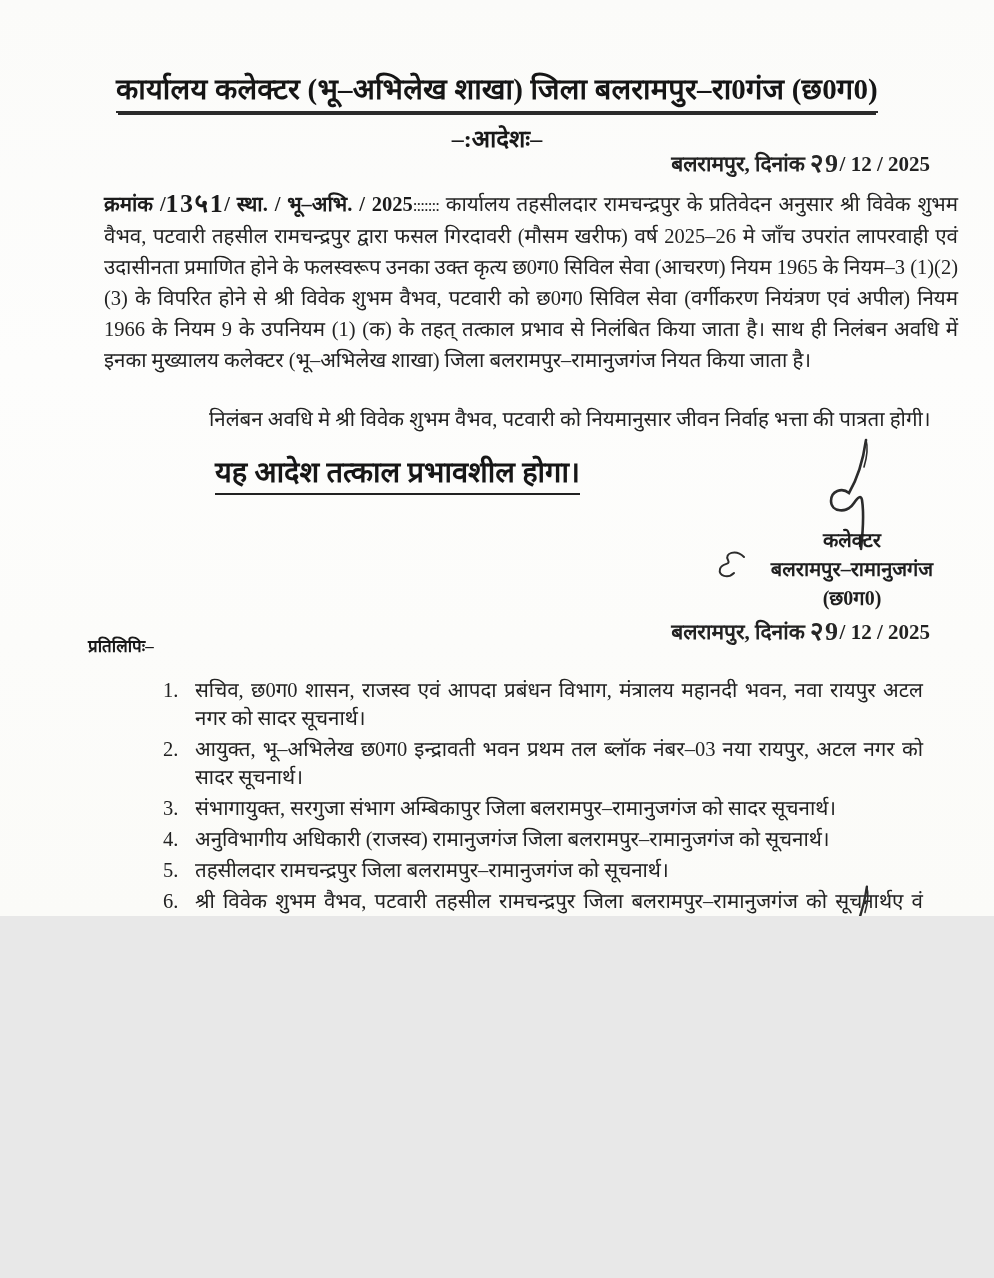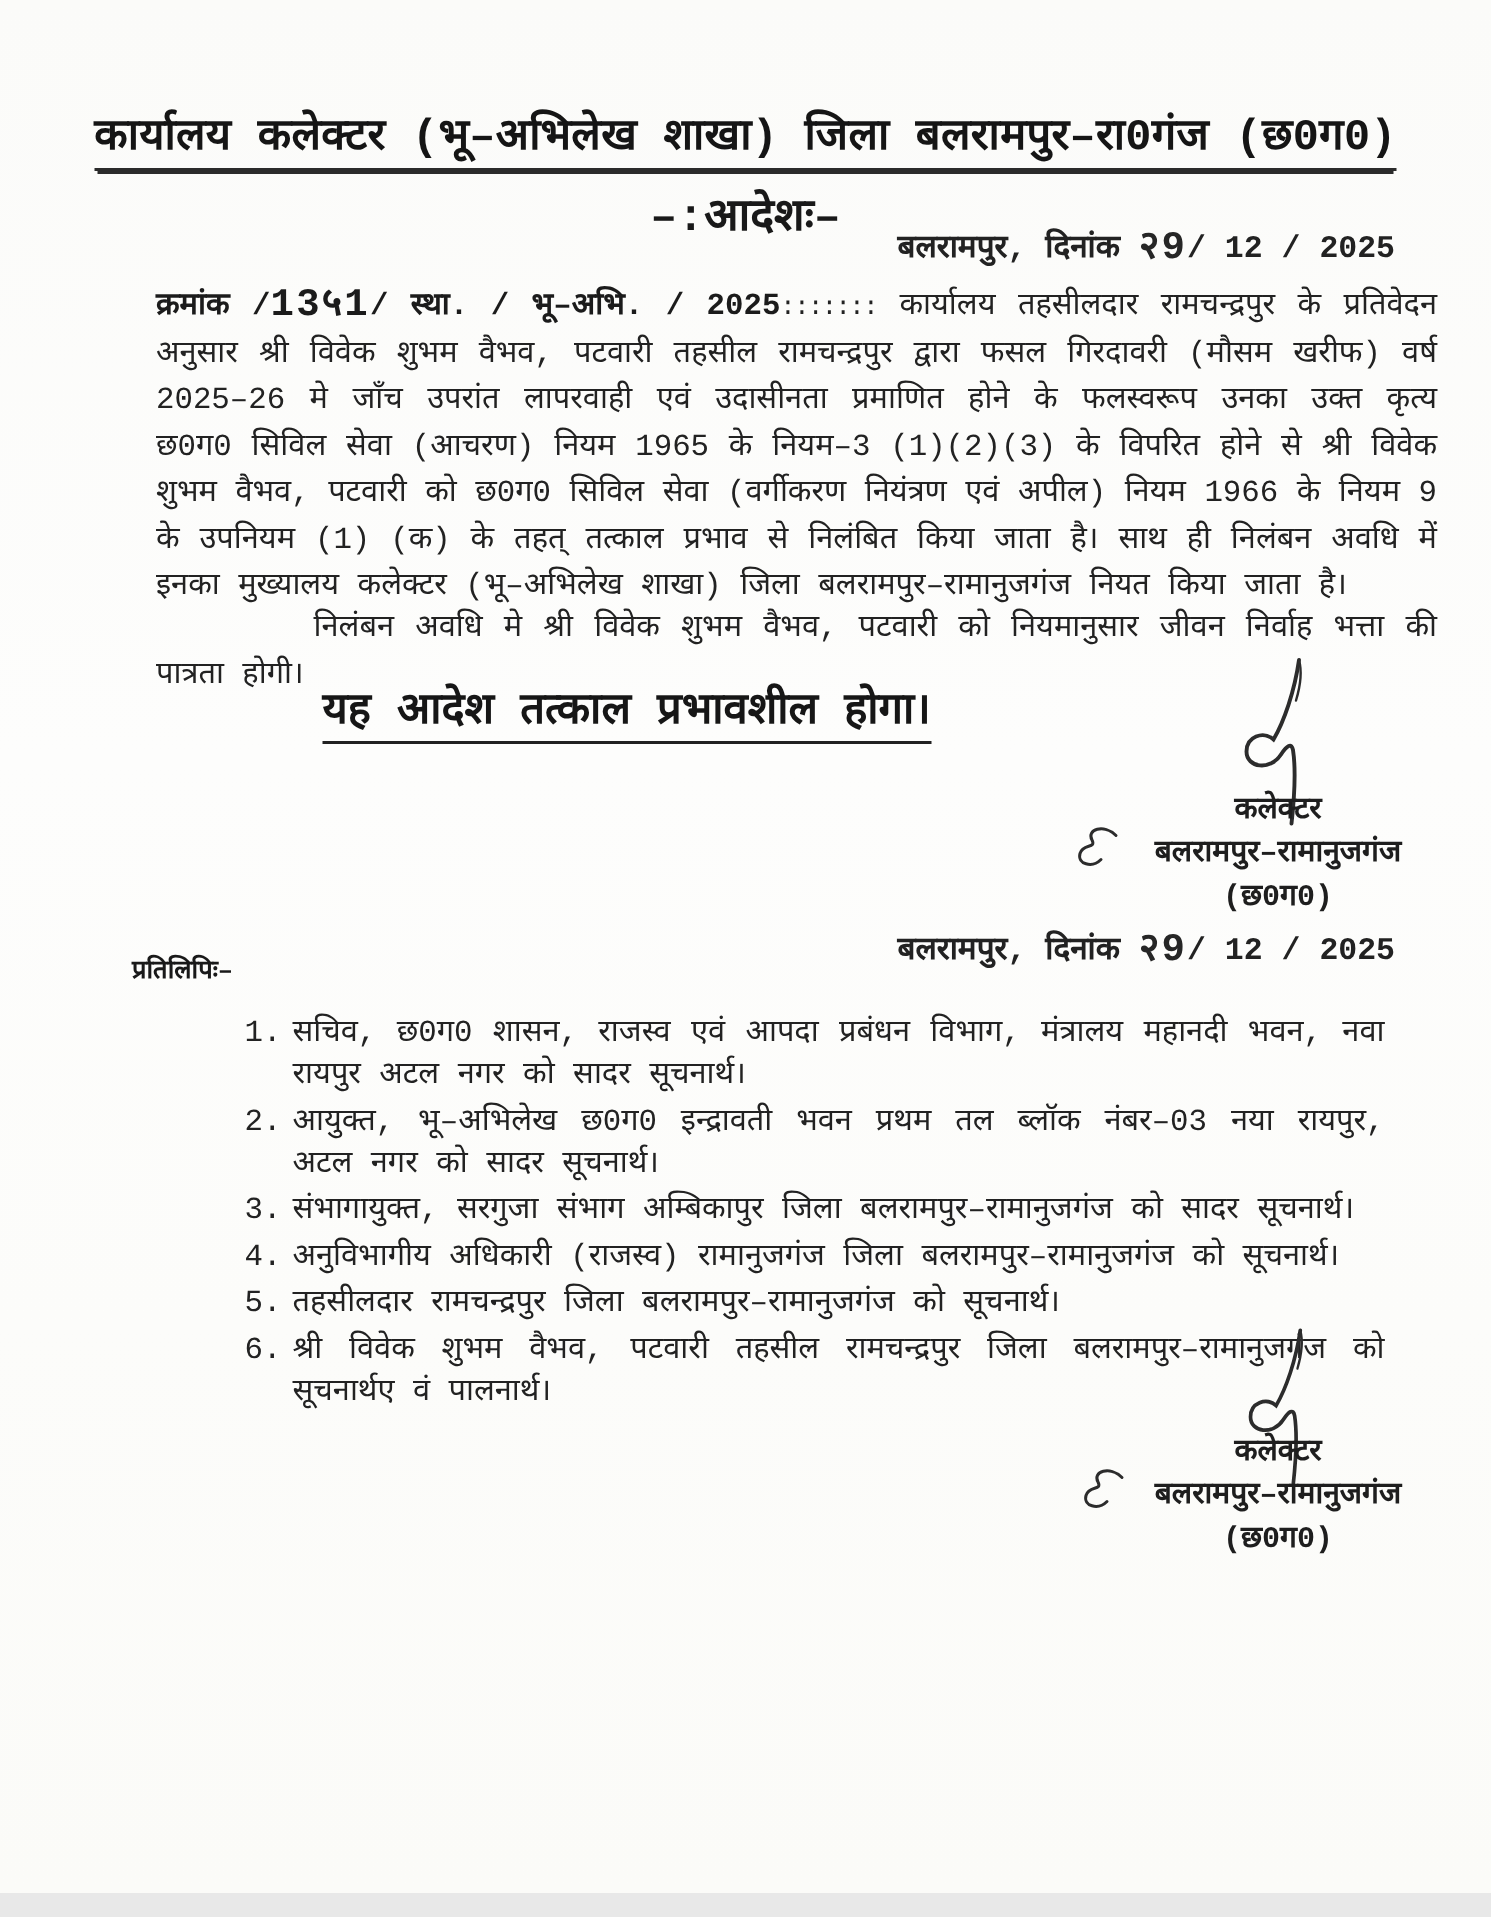--- a/index.html
+++ b/index.html
@@ -1,39 +1,39 @@
 <!DOCTYPE html>
 <html lang="hi"><head>
 <meta charset="utf-8">
 <style>
   html,body{margin:0;padding:0;background:#e8e8e8;}
   .page{
     position:relative;
-    width:994px;height:1262px;
+    width:994px;height:916px;
     margin:0 auto;
     background:#fcfcfa;
     background-image:linear-gradient(180deg,#fbfbf9 0%,#fdfdfc 40%,#fbfbf8 100%);
-    font-family:Liberation Mono, monospace;
+    font-family:Liberation Serif, serif;
     color:#1f1f1f;
     overflow:hidden;
   }
   .doc-title{
     position:absolute;top:68px;left:0;width:100%;
     text-align:center;font-size:29px;font-weight:bold;color:#151515;
     margin:0;letter-spacing:.2px;
   }
   .doc-title .underlined{
     display:inline-block;
     padding-bottom:4px;
     border-bottom:2px solid #2b2b2b;
     box-shadow:0 4px 0 -2px #2b2b2b;
   }
   .order-heading{
     position:absolute;top:121px;left:0;width:100%;
-    text-align:center;font-size:30px;font-weight:bold;color:#191919;
+    text-align:center;font-size:24px;font-weight:bold;color:#191919;
   }
   .date-line{
     position:absolute;right:64px;
     font-size:21px;font-weight:600;color:#222;
     white-space:nowrap;
   }
   .date-issue{top:143px;}
   .date-endorse{top:611px;}
   .hand{
     font-size:26px;font-weight:600;letter-spacing:1.5px;

